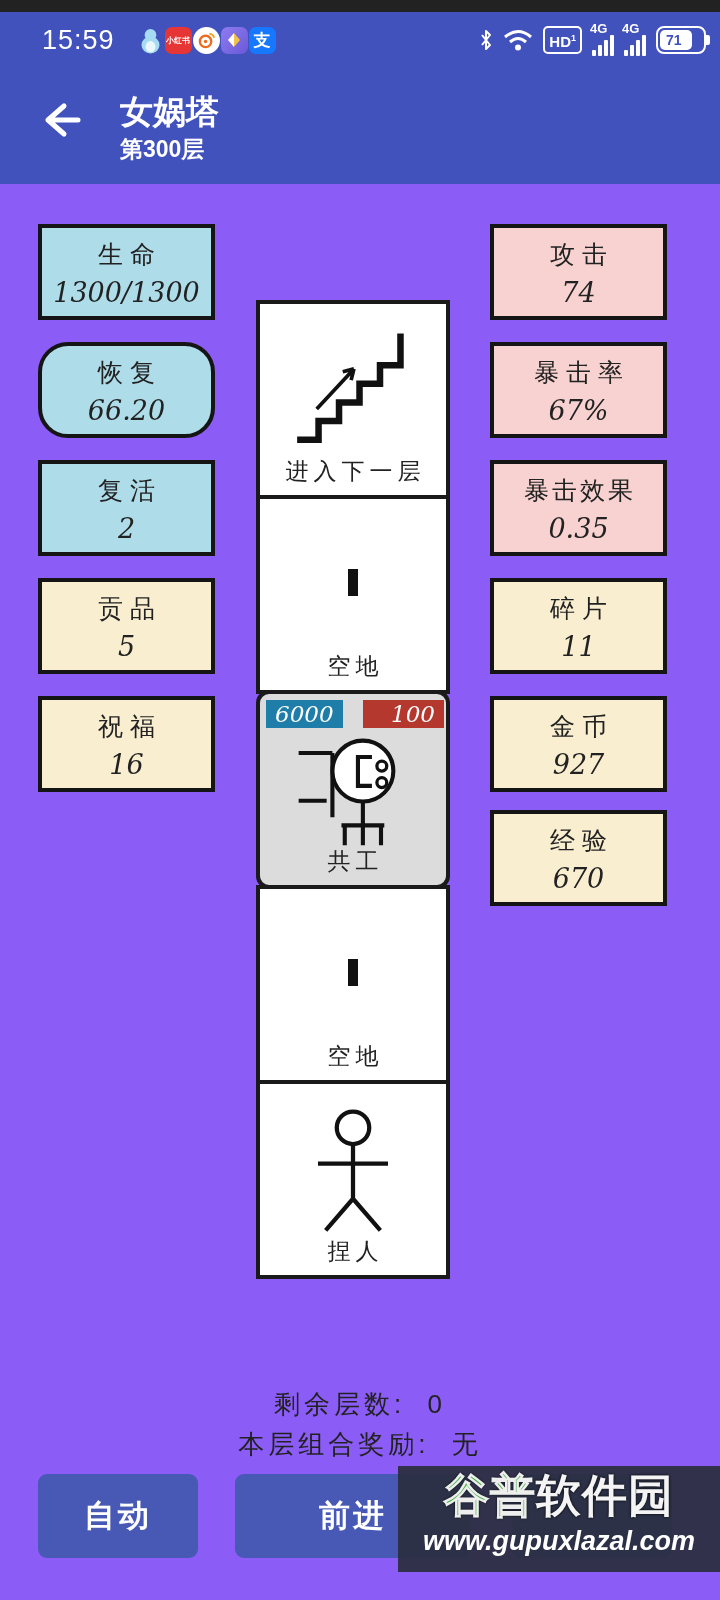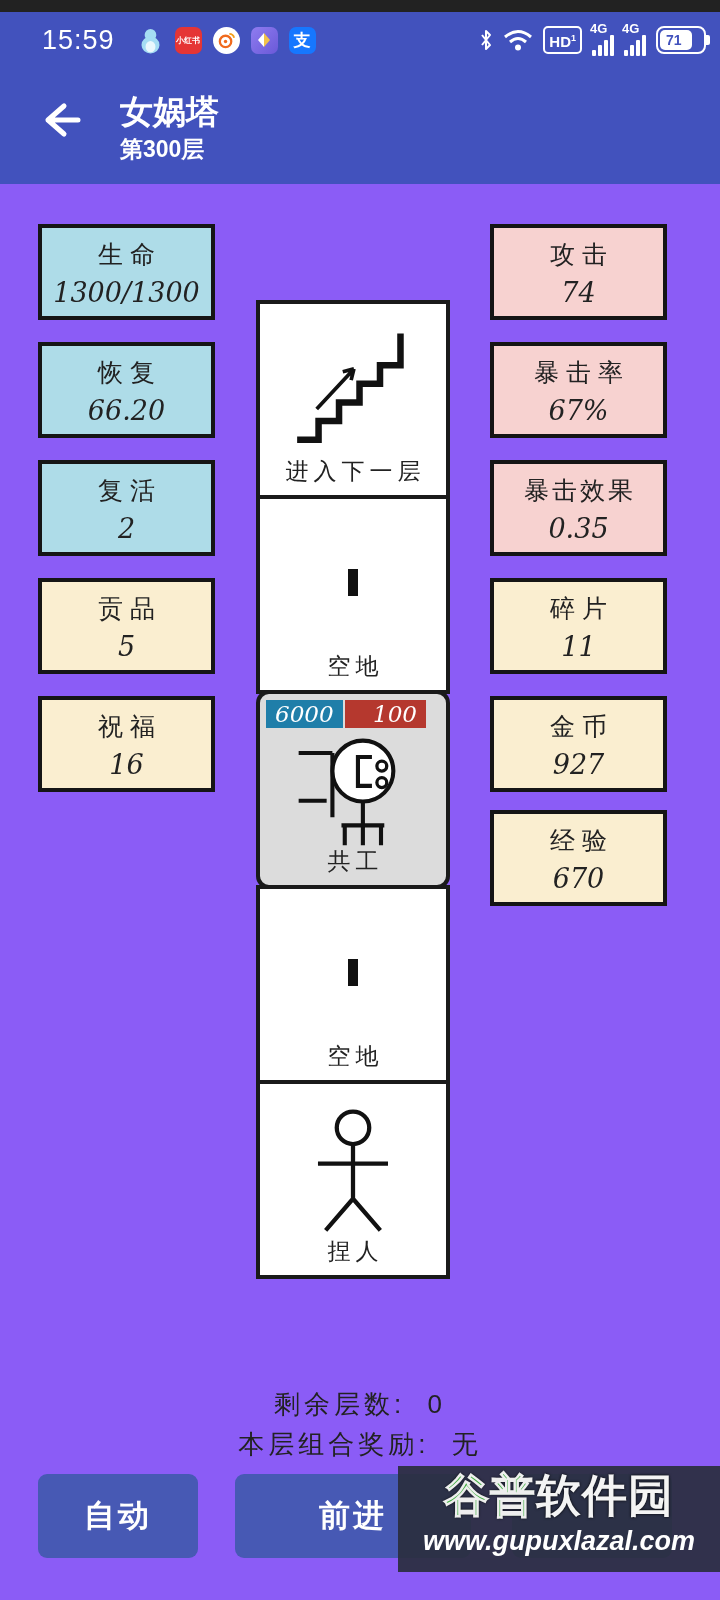--- a/index.html
+++ b/index.html
@@ -2,21 +2,21 @@
 <html><head>
 <meta charset="utf-8">
 <style>
   html,body{margin:0;padding:0;background:#222;}
   .screen{position:relative;width:720px;height:1600px;margin:12px auto;background:#8b5cf6;
     font-family:"Liberation Sans",sans-serif;overflow:hidden;}
   
   .statusbar{position:absolute;left:0;top:0;width:720px;height:56px;background:#4252bd;
     display:flex;align-items:center;color:#fff;}
   .time{font-size:27px;margin-left:42px;letter-spacing:1px;}
-  .notif-icons{display:flex;align-items:center;gap:11px;margin-left:22px;}
+  .notif-icons{display:flex;align-items:center;gap:1px;margin-left:22px;}
   .appico{width:27px;height:27px;border-radius:7px;display:flex;align-items:center;justify-content:center;overflow:hidden;}
   .statusbar .right{margin-left:auto;margin-right:14px;display:flex;align-items:center;gap:10px;}
   .sigrp{display:flex;align-items:flex-end;gap:2px;position:relative;padding-top:10px;}
   .sigrp .nettxt{position:absolute;top:-4px;left:-2px;font-size:13px;font-weight:bold;}
   .bar{width:4px;background:#fff;border-radius:1px;display:inline-block;}
   .hdbadge{border:2px solid #fff;border-radius:5px;padding:0 4px;font-size:15px;font-weight:bold;line-height:20px;}
   .hdbadge sup{font-size:9px;}
   .battery{position:relative;width:46px;height:24px;border:2px solid #fff;border-radius:8px;display:flex;align-items:center;}
   .battfill{position:absolute;left:2px;top:2px;bottom:2px;width:70%;background:#fff;border-radius:5px;}
   .battnum{position:relative;z-index:1;font-size:14px;font-weight:bold;color:#4252bd;margin-left:8px;}
@@ -37,21 +37,21 @@
     background:#fff;margin-top:-4px;}
   .tile:first-child{margin-top:0;}
   .tile.monster{background:#dcdcdc;border-radius:13px;}
   .tile .tlabel{position:absolute;bottom:8px;width:100%;text-align:center;font-size:23px;
     letter-spacing:5px;text-indent:5px;color:#222;}
   .tile .ticon{position:absolute;left:50%;top:44%;transform:translate(-50%,-50%);}
   .sqicon{width:92px;height:92px;border:5px solid #111;background:#fff;box-sizing:border-box;}
   .badge{position:absolute;top:6px;padding:1px 9px;font-size:23px;font-style:italic;
     font-family:"DejaVu Serif",serif;color:#fff;}
   .badge.hp{left:6px;background:#1f7ea9;}
-  .badge.atk{right:20px;background:#b5382e;padding-left:28px;}
+  .badge.atk{right:2px;background:#b5382e;padding-left:28px;}
   
   .footinfo{position:absolute;left:0;top:1372px;width:720px;text-align:center;color:#222;
     font-size:26px;line-height:40px;letter-spacing:4px;}
   .btn{position:absolute;top:1462px;height:84px;background:#4759b4;border:none;border-radius:9px;
     color:#fff;font-size:31px;font-weight:bold;letter-spacing:3px;cursor:pointer;
     font-family:"Liberation Sans",sans-serif;}
   .btn-auto{left:38px;width:160px;}
   .btn-forward{left:235px;width:236px;}
   .btn-third{left:512px;width:160px;}
   
@@ -143,21 +143,21 @@
         </svg>
     </span>
     <div class="htitle">女娲塔</div>
     <div class="hsub">第300层</div>
   </div>
 
   <div class="statbox box-blue" style="left:38px;top:212px;">
     <div class="lbl">生命</div>
     <div class="val">1300/1300</div>
   </div>
-  <div class="statbox box-blue" style="left:38px;top:330px;">
+  <div class="statbox box-blue" style="left:38px;top:330px;border-radius:30px;">
     <div class="lbl">恢复</div>
     <div class="val">66.20</div>
   </div>
   <div class="statbox box-blue" style="left:38px;top:448px;">
     <div class="lbl">复活</div>
     <div class="val">2</div>
   </div>
   <div class="statbox box-yellow" style="left:38px;top:566px;">
     <div class="lbl">贡品</div>
     <div class="val">5</div>

